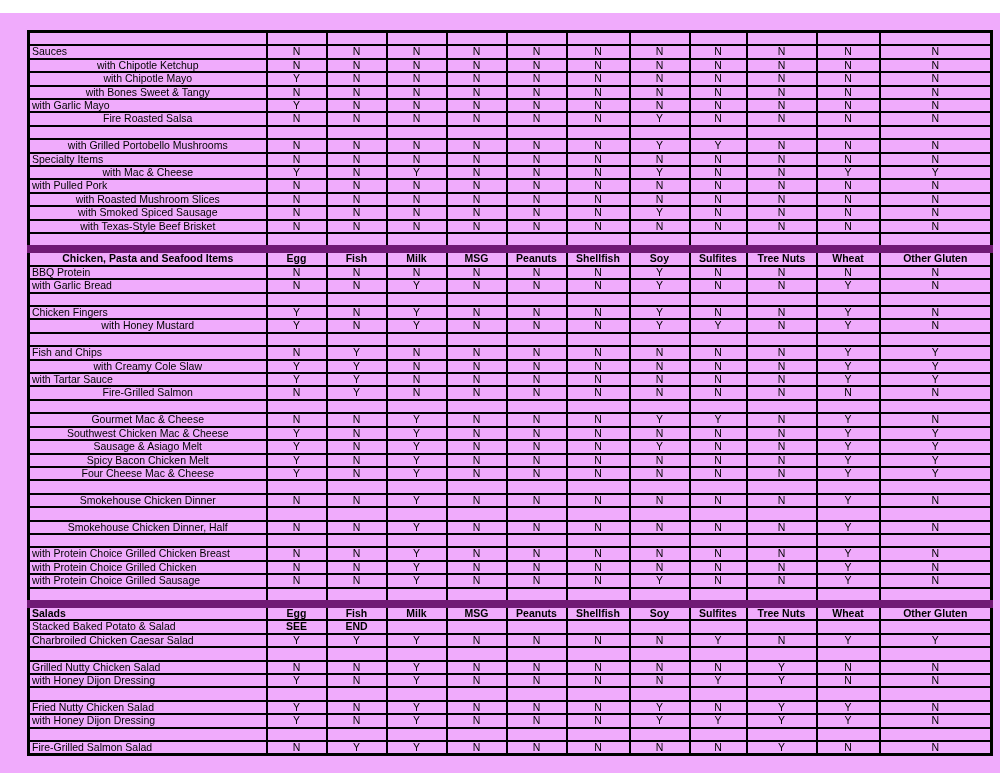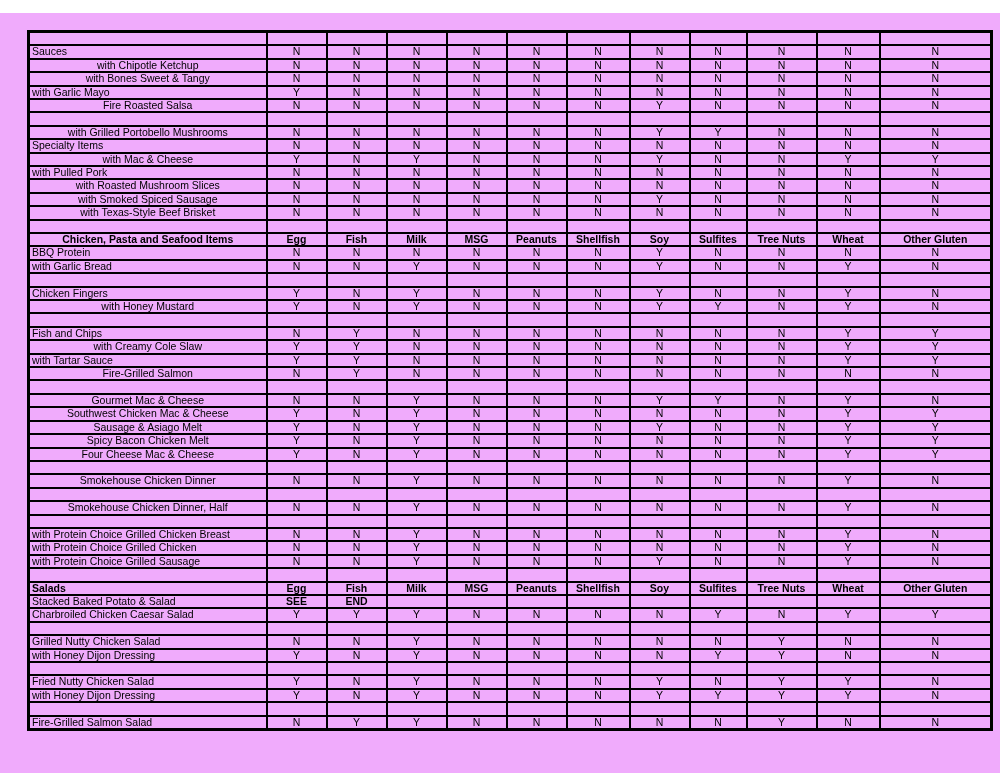--- a/index.html
+++ b/index.html
@@ -35,21 +35,21 @@
     font-size: 10.5px;
     line-height: 11.4px;
     white-space: nowrap;
     overflow: hidden;
     vertical-align: middle;
   }
   td.item.left   { text-align: left; }
   td.item.center { text-align: center; }
   td.val         { text-align: center; }
   .bold          { font-weight: bold; }
-  tr.header-row td { border-top: 1px solid #701a75; }
+  tr.header-row td { border-top: 8px solid #701a75; }
 </style>
 </head>
 <body>
 
 <div id="page">
   <table class="allergen">
     <colgroup>
         <col style="width: 238px;">
         <col style="width: 60px;">
         <col style="width: 60px;">
@@ -100,20 +100,34 @@
           <td class="val">N</td>
           <td class="val">N</td>
           <td class="val">N</td>
           <td class="val">N</td>
           <td class="val">N</td>
           <td class="val">N</td>
           <td class="val">N</td>
           <td class="val">N</td>
         </tr>
         <tr>
+          <td class="item center">with Chipotle Mayo</td>
+          <td class="val">Y</td>
+          <td class="val">N</td>
+          <td class="val">N</td>
+          <td class="val">N</td>
+          <td class="val">N</td>
+          <td class="val">N</td>
+          <td class="val">N</td>
+          <td class="val">N</td>
+          <td class="val">N</td>
+          <td class="val">N</td>
+          <td class="val">N</td>
+        </tr>
+        <tr>
           <td class="item center">with Bones Sweet &amp; Tangy</td>
           <td class="val">N</td>
           <td class="val">N</td>
           <td class="val">N</td>
           <td class="val">N</td>
           <td class="val">N</td>
           <td class="val">N</td>
           <td class="val">N</td>
           <td class="val">N</td>
           <td class="val">N</td>

